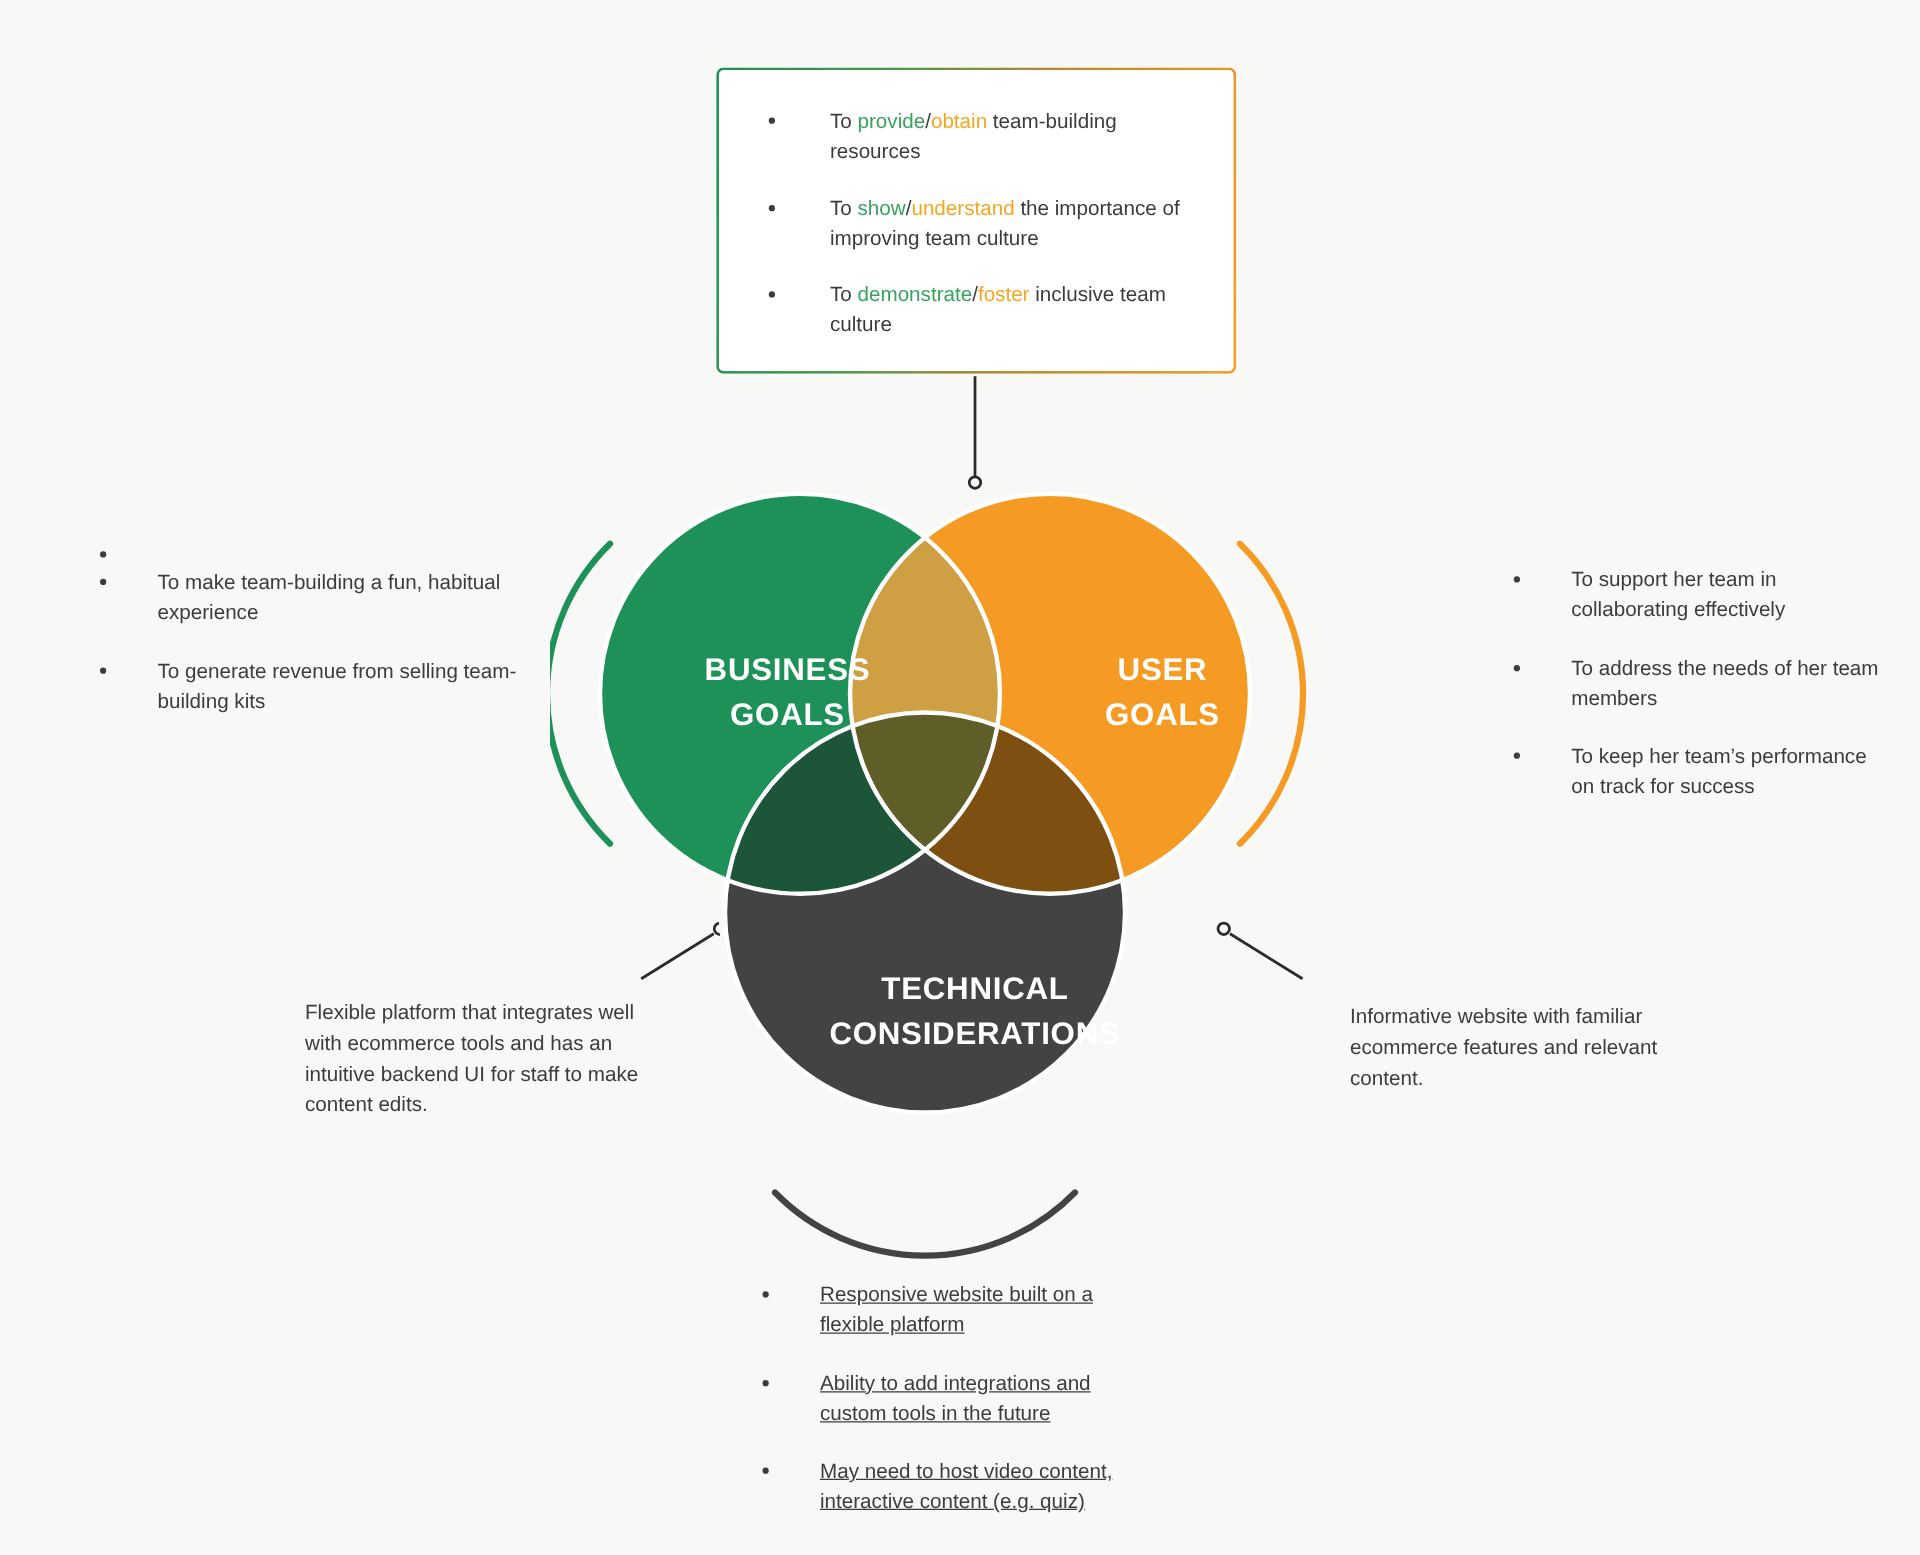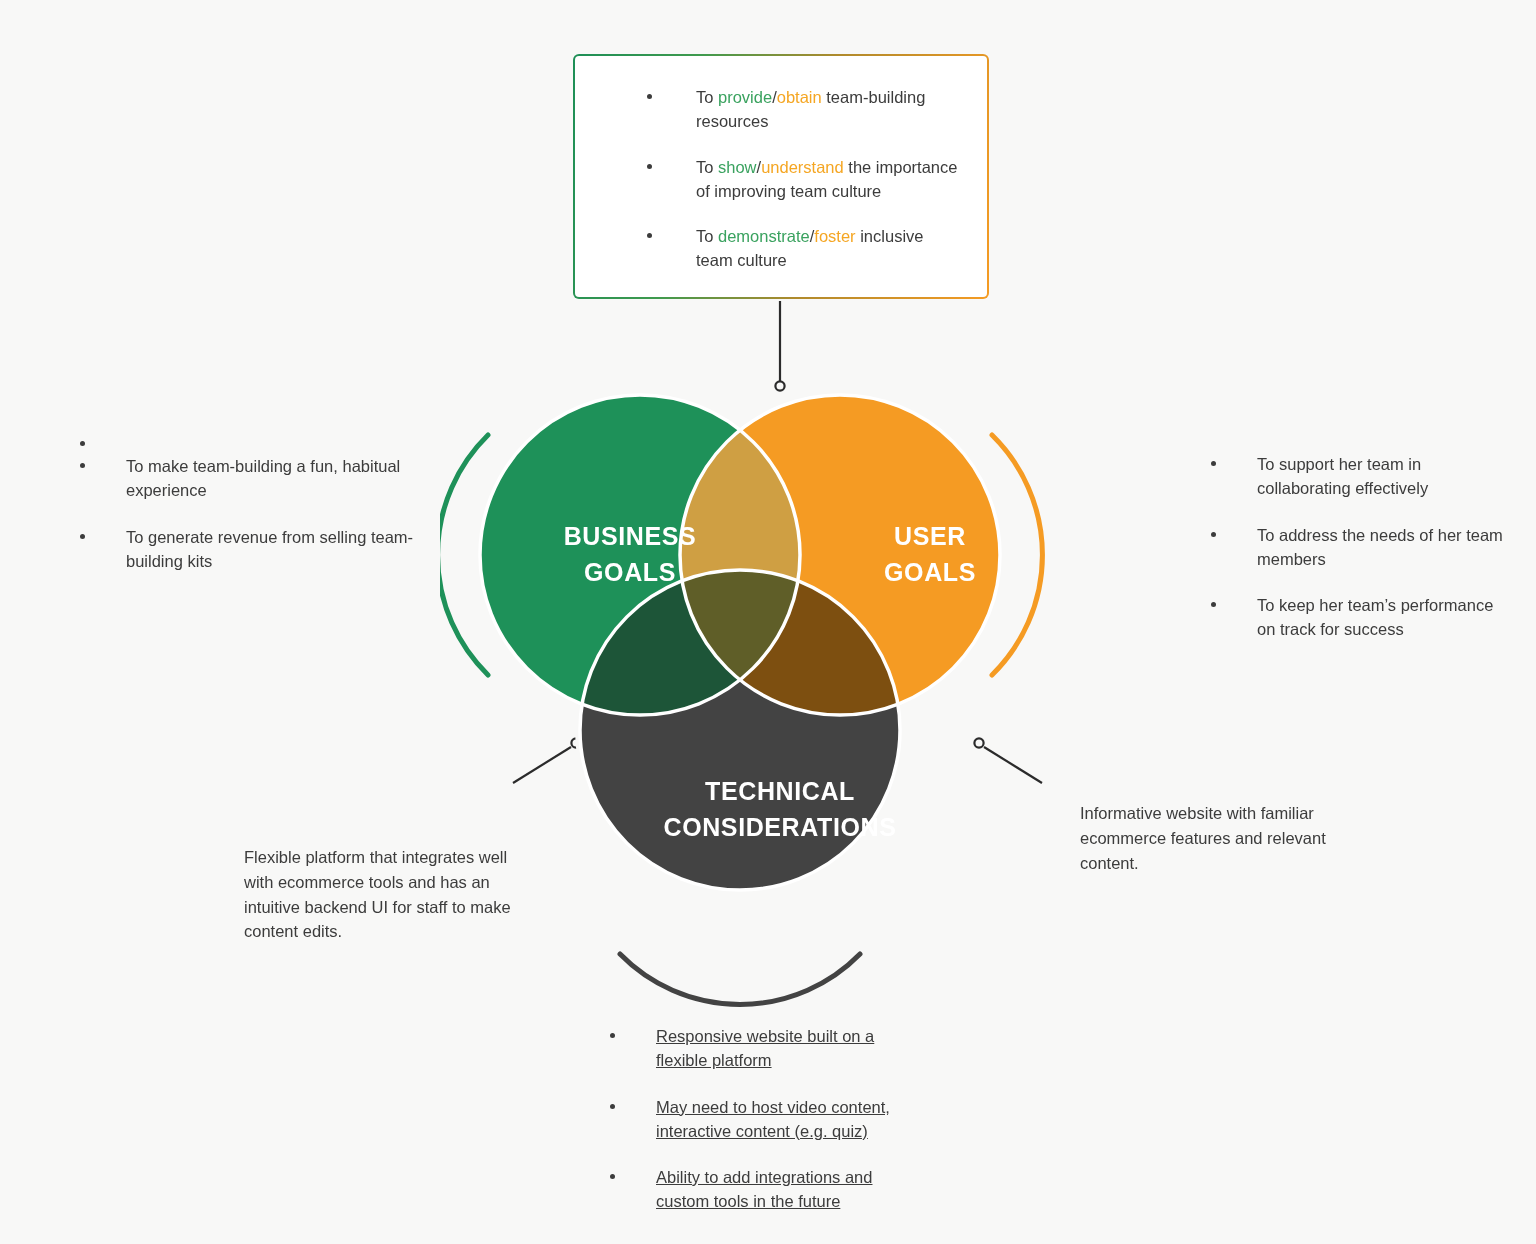--- a/index.html
+++ b/index.html
@@ -64,21 +64,20 @@
     
     border: 2px solid transparent;
     background-image: linear-gradient(#ffffff, #ffffff),
                       linear-gradient(100deg, #1e8f57 0%, #3f9a4e 28%, #b08a2c 58%, #f59b23 100%);
     background-origin: border-box;
     background-clip: padding-box, border-box;
   }
   #callout-box .bullet-list {
     position: static;
     padding-top: 29px;
-    margin-left: 32px;
   }
   #callout-box .bullet-list li {
     padding-left: 89px;
     margin-bottom: 21px;
     padding-right: 28px;
   }
   #callout-box .bullet-list li .dot {
     left: 40px;
     top: 9px;
   }
@@ -219,30 +218,30 @@
   <li>
     <span class="dot"></span>
     <span>To address the needs of her team members</span>
   </li>
   <li>
     <span class="dot"></span>
     <span>To keep her team’s performance on track for success</span>
   </li>
 </ul>
 
-<div class="para" style="left:244px; top:798px; width:272px;margin-top:47px;">Flexible platform that integrates well with ecommerce tools and has an intuitive backend UI for staff to make content edits.</div>
+<div class="para" style="left:244px; top:798px; width:272px;">Flexible platform that integrates well with ecommerce tools and has an intuitive backend UI for staff to make content edits.</div>
 
 <div class="para" style="left:1080px; top:801px; width:280px;">Informative website with familiar ecommerce features and relevant content.</div>
 
 <ul class="bullet-list" style="left:600px; top:1024px; width:330px;text-decoration:underline;">
   <li>
     <span class="dot"></span>
     <span>Responsive website built on a flexible platform</span>
   </li>
   <li>
     <span class="dot"></span>
+    <span>Ability to add integrations and custom tools in the future</span>
+  </li>
+  <li>
+    <span class="dot"></span>
     <span>May need to host video content, interactive content (e.g. quiz)</span>
   </li>
-  <li>
-    <span class="dot"></span>
-    <span>Ability to add integrations and custom tools in the future</span>
-  </li>
 </ul>
 
 </body></html>

